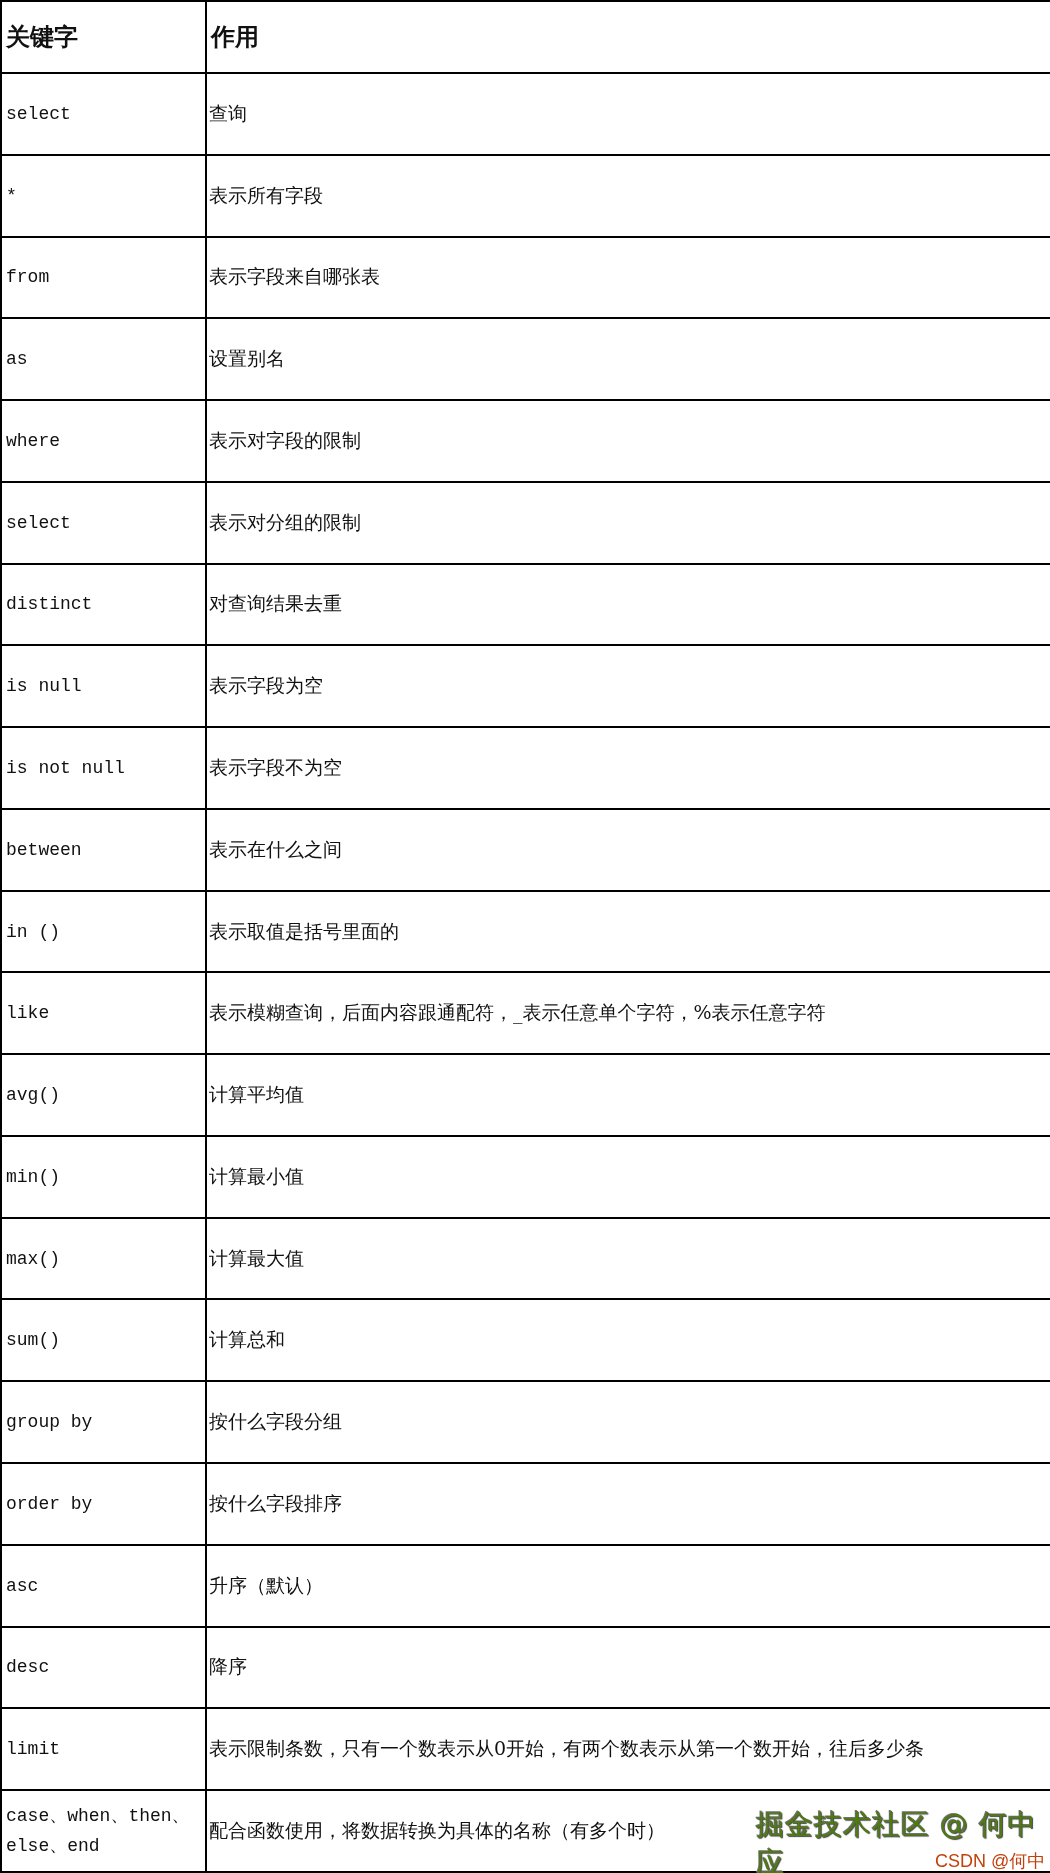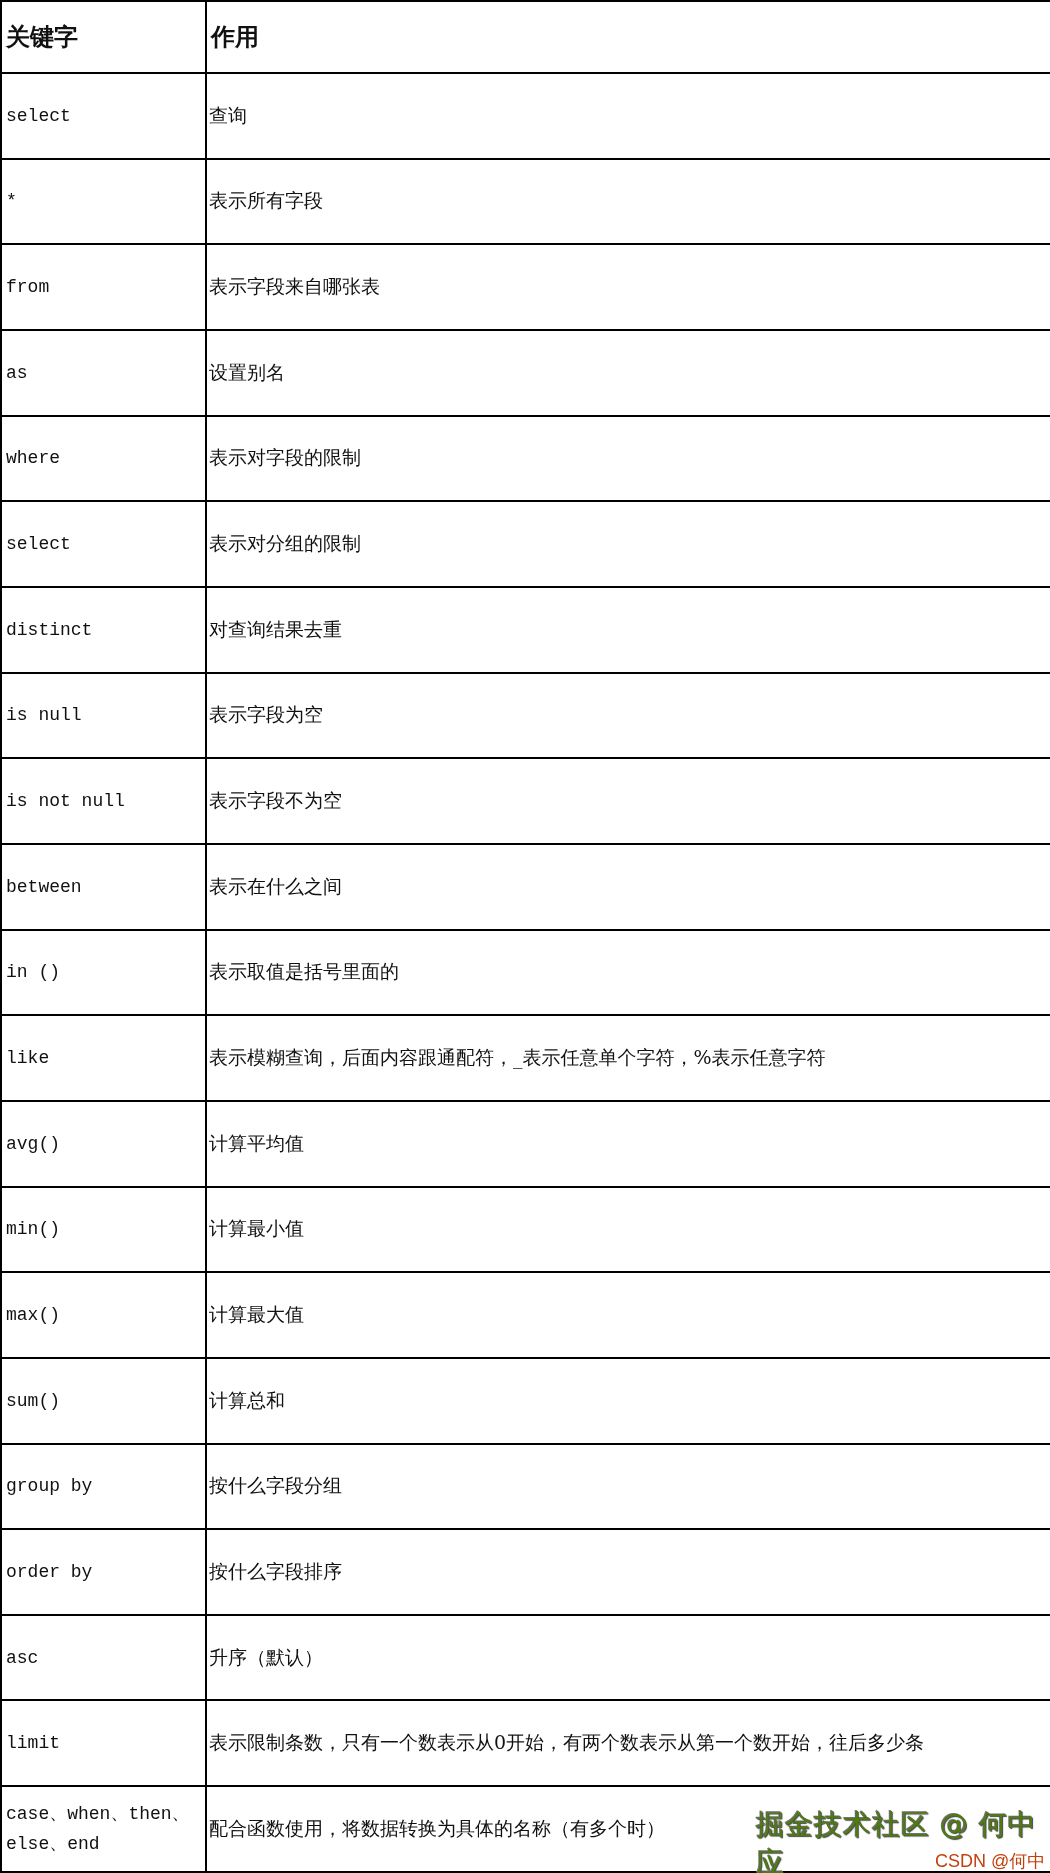--- a/index.html
+++ b/index.html
@@ -120,20 +120,24 @@
       </tr>
     <tr>
         <td class="kw">order by</td>
         <td class="desc">按什么字段排序</td>
       </tr>
     <tr>
         <td class="kw">asc</td>
         <td class="desc">升序（默认）</td>
       </tr>
     <tr>
+        <td class="kw">desc</td>
+        <td class="desc">降序</td>
+      </tr>
+    <tr>
         <td class="kw">limit</td>
         <td class="desc">表示限制条数，只有一个数表示从0开始，有两个数表示从第一个数开始，往后多少条</td>
       </tr>
     <tr>
         <td class="kw">case、when、then、else、end</td>
         <td class="desc">配合函数使用，将数据转换为具体的名称（有多个时）</td>
       </tr>
   </tbody>
 </table>
 

